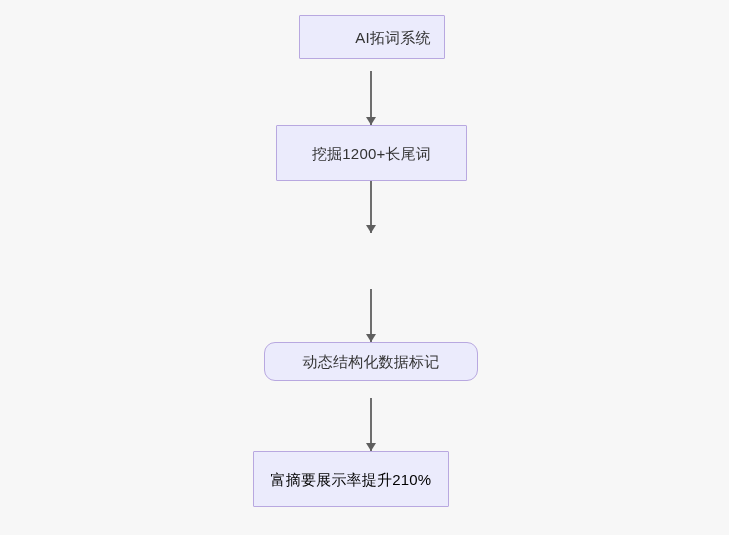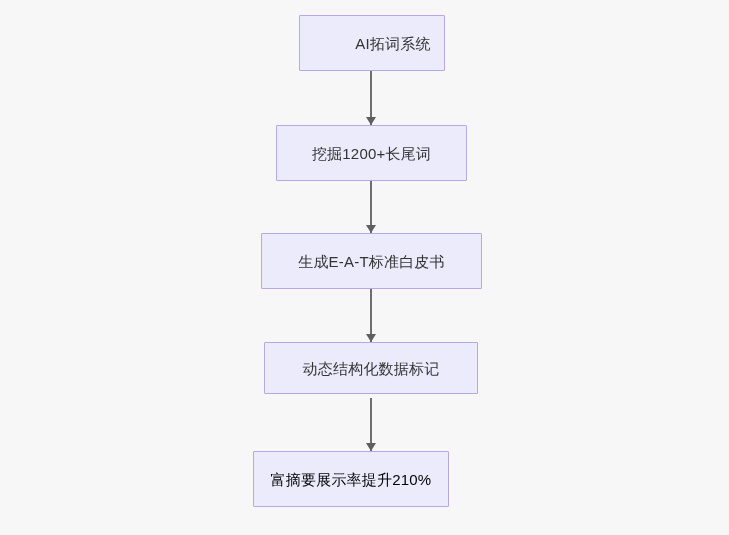--- a/index.html
+++ b/index.html
@@ -79,29 +79,26 @@
   </div>
   <div class="edge" style="left: 371px; top: 289px;">
     <div class="edge-line" style="height: 53px; background: rgb(110, 110, 110);"></div>
     <div class="edge-arrow" style="top: 45px;"></div>
   </div>
   <div class="edge" style="left: 371px; top: 398px;">
     <div class="edge-line" style="height: 53px; background: rgb(110, 110, 110);"></div>
     <div class="edge-arrow" style="top: 45px;"></div>
   </div>
 
-  <div class="node" style="left: 299px; top: 15px; width: 146px; height: 56px; background: rgb(235, 235, 252); border-color: rgb(184, 168, 224); color: rgb(51, 51, 51); padding-left: 42px;">
+  <div class="node" style="left: 299px; top: 15px; width: 146px; height: 44px; background: rgb(235, 235, 252); border-color: rgb(184, 168, 224); color: rgb(51, 51, 51); padding-left: 42px;">
     <span class="node-label">AI拓词系统</span>
   </div>
   <div class="node" style="left: 276px; top: 125px; width: 191px; height: 56px; background: rgb(235, 235, 252); border-color: rgb(184, 168, 224); color: rgb(51, 51, 51); text-align: center;">
     <span class="node-label">挖掘1200+长尾词</span>
   </div>
-  <div class="node" style="left: 261px; top: 233px; width: 221px; height: 56px; background: rgb(235, 235, 252); border-color: rgb(184, 168, 224); color: rgb(51, 51, 51);">
-    <span class="node-label">生成E-A-T标准白皮书</span>
-  </div>
-  <div class="node" style="left: 264px; top: 342px; width: 214px; height: 52px; background: rgb(235, 235, 252); border-color: rgb(184, 168, 224); color: rgb(51, 51, 51);">
+  <div class="node" style="left: 264px; top: 342px; width: 214px; height: 39px; background: rgb(235, 235, 252); border-color: rgb(184, 168, 224); color: rgb(51, 51, 51); border-radius: 11px;">
     <span class="node-label">动态结构化数据标记</span>
   </div>
   <div class="node" style="left: 253px; top: 451px; width: 196px; height: 56px; background: rgb(235, 235, 252); border-color: rgb(184, 168, 224); color: #000000;">
     <span class="node-label">富摘要展示率提升210%</span>
   </div>
 
 </div>
 
 </body></html>

